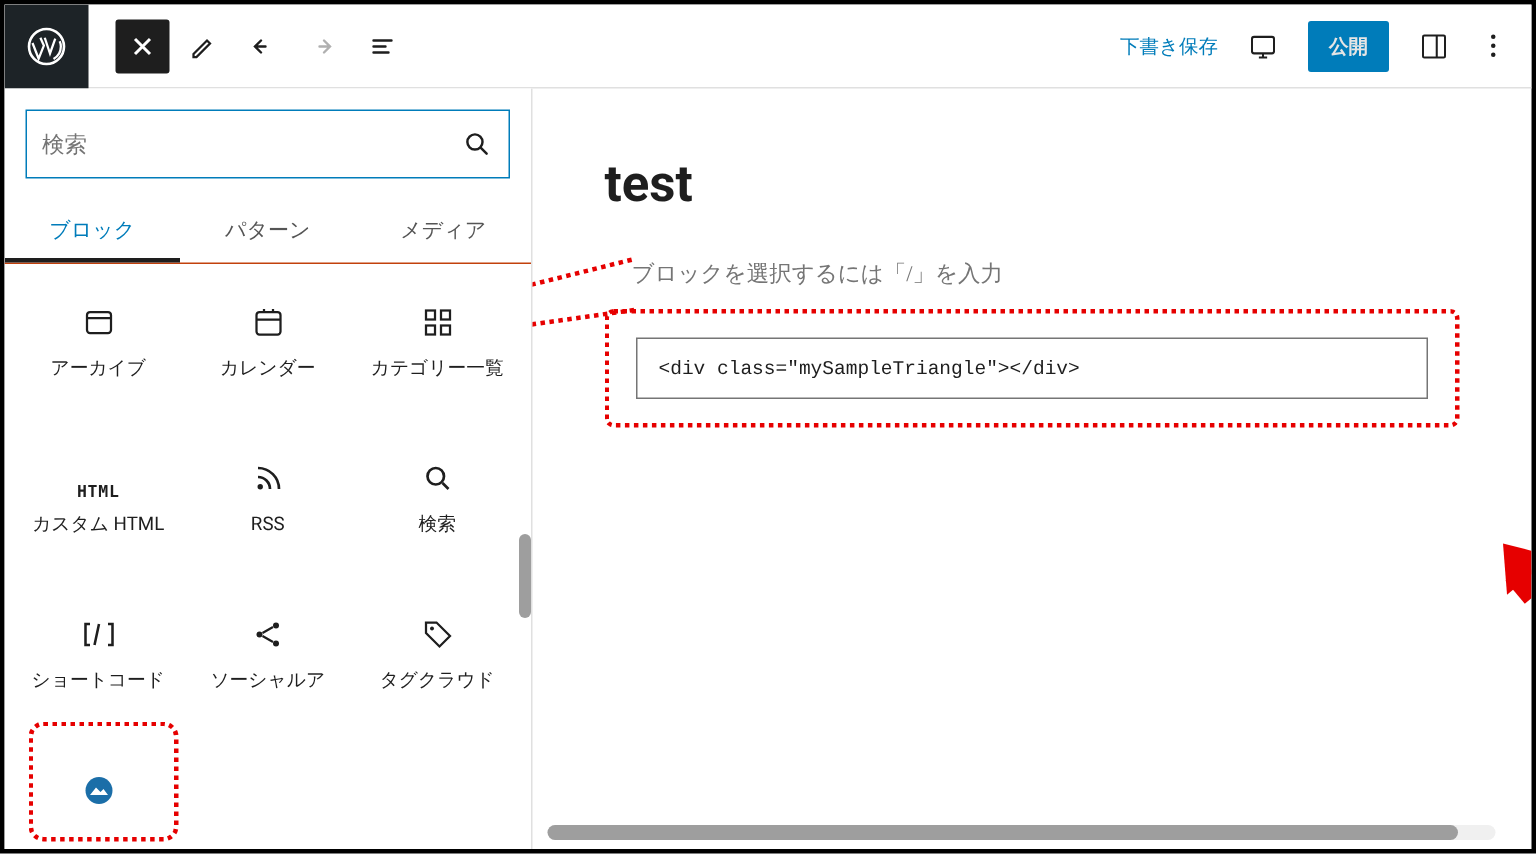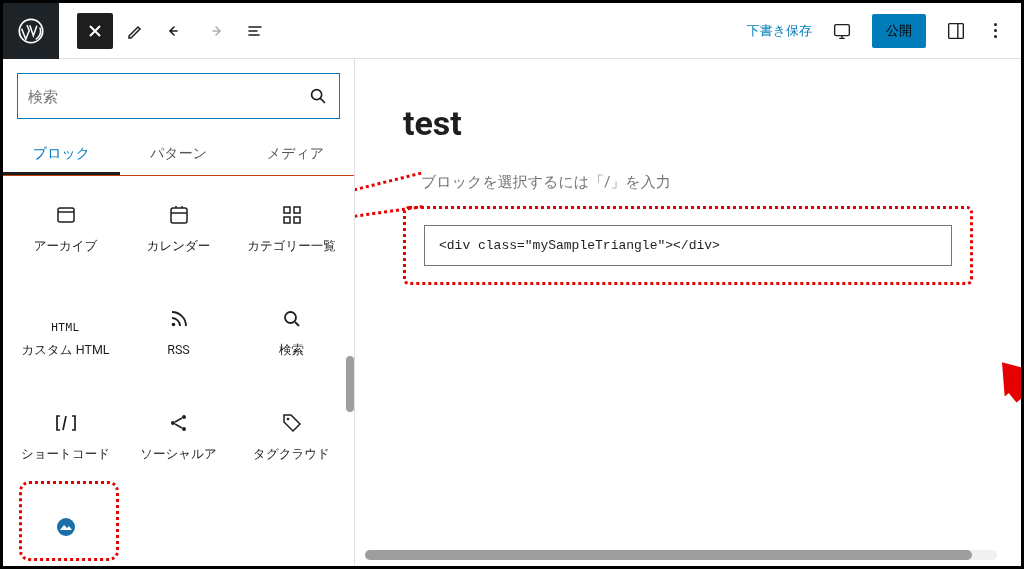--- a/index.html
+++ b/index.html
@@ -37,22 +37,22 @@
     border-radius:2px;
     color:#1e1e1e;
     cursor:pointer;
   }
   .tb-btn.close { background:#1e1e1e; color:#fff; }
   .tb-btn.disabled { color:#b0b0b0; }
   .topbar-right { margin-left:auto; display:flex; align-items:center; gap:14px; padding-right:16px;}
   .link-draft { color:#007cba; font-size:13px; cursor:pointer;}
   .icon-btn { width:32px; height:32px; display:flex; align-items:center; justify-content:center; cursor:pointer;}
   .publish-btn {
-    background:#007cba; color:#000000; padding:8px 14px; border-radius:2px;
-    font-size:13px; font-weight:400; cursor:pointer;
+    background:#007cba; color:#e5e5e5; padding:8px 14px; border-radius:2px;
+    font-size:13px; font-weight:700; cursor:pointer;
   }
   .kebab { display:flex; flex-direction:column; gap:3px; padding:8px; cursor:pointer;}
   .kebab span{ width:3px;height:3px;background:#1e1e1e;border-radius:50%; }
 
   
   .body { flex:1; display:flex; min-height:0; }
   .sidebar {
     width: 352px;
     border-right:1px solid #e0e0e0;
     display:flex; flex-direction:column;
@@ -82,33 +82,33 @@
     gap:0;
   }
   .block-item {
     display:flex; flex-direction:column; align-items:center; justify-content:flex-start;
     padding:14px 4px 8px 4px;
     min-height:104px;
     cursor:pointer; 
   }
   .block-icon { height:30px; display:flex; align-items:center; justify-content:center; margin-bottom:8px;}
   .block-label { font-size:12.5px; color:#1e1e1e; line-height:1.35; }
-  .html-text { font-family: monospace; font-size:11px; font-weight:normal; color:#1e1e1e; letter-spacing:0.5px;margin-top:16px;}
+  .html-text { font-family: monospace; font-size:11px; font-weight:bold; color:#1e1e1e; letter-spacing:0.5px;margin-top:16px;}
   .sidebar-scrollbar {
     position:absolute; right:0; top:180px; width:8px; height:56px;
     background:#9e9e9e; border-radius:4px;
   }
 
   
   .editor {
     flex:1; position:relative; overflow:hidden;
     padding: 44px 48px 0 48px;
   }
   .post-title { font-size:34px; font-weight:700; margin-bottom:30px; }
-  .placeholder-hint { color:#757575; font-size:15px; margin-bottom:14px; padding-left:18px; }
+  .placeholder-hint { color:#757575; font-size:15px; margin-bottom:14px; padding-left:18px;font-family:Liberation Serif, serif; }
 
   .html-block-outline {
     border:3px dotted #e60000;
     border-radius:6px;
     padding:16px 18px;
     position:relative;
   }
   .html-block {
     border:1px solid #757575;
     padding:12px 14px;

